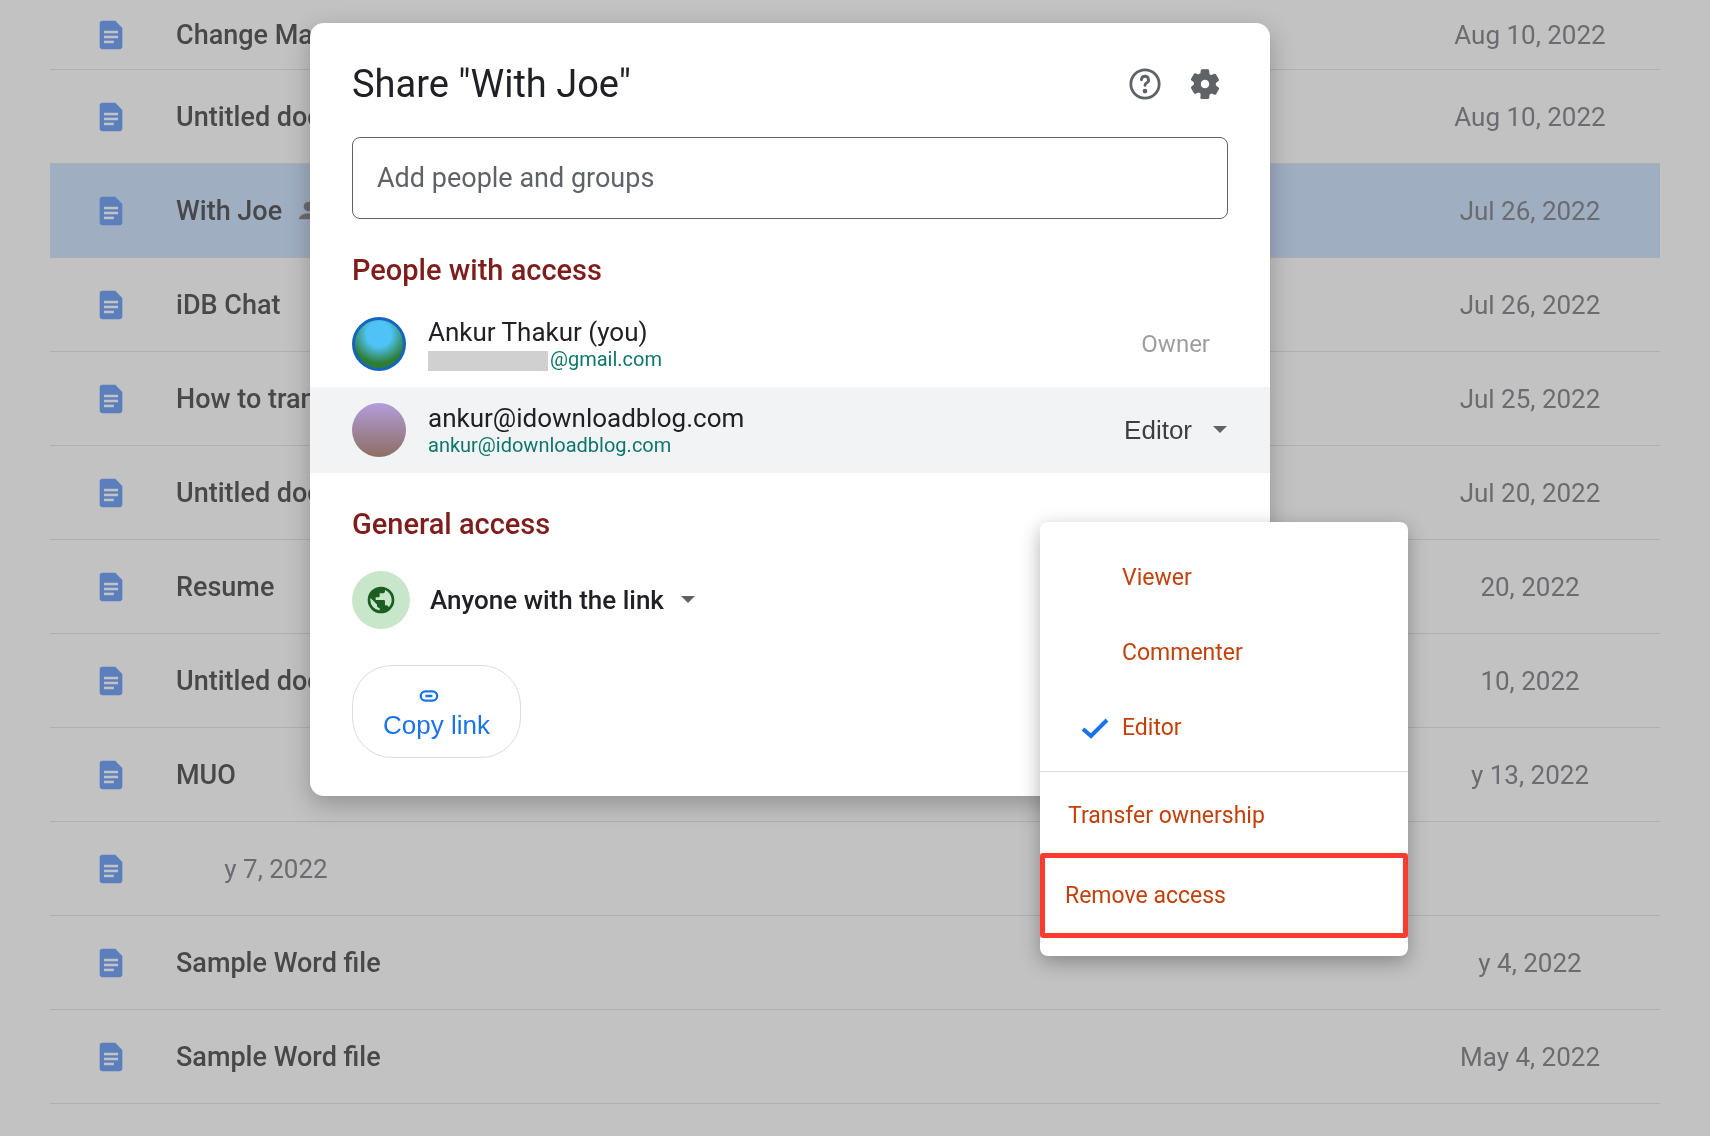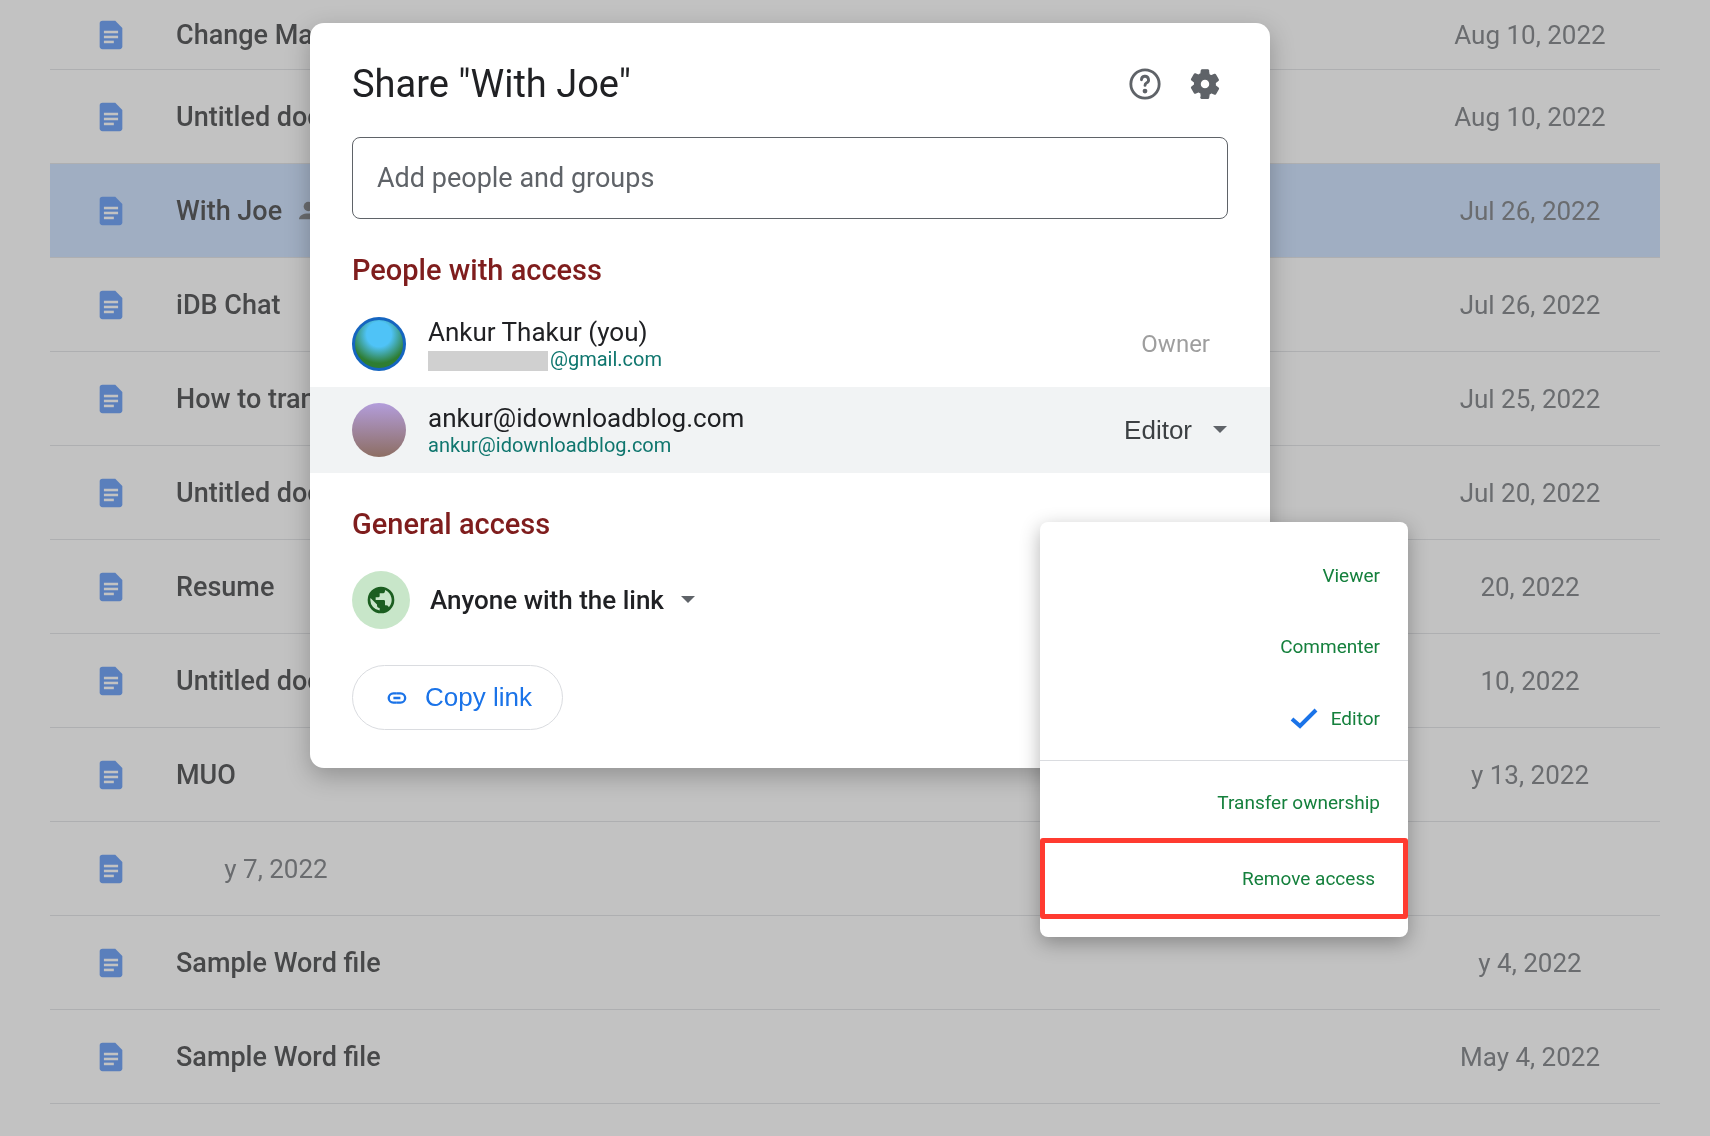--- a/index.html
+++ b/index.html
@@ -175,42 +175,42 @@
     border: 1px solid #dadce0;
     background: #fff;
     border-radius: 40px;
     padding: 16px 30px;
     display: inline-flex;
     align-items: center;
     font-size: 26px;
     color: #1a73e8;
     font-weight: 500;
     cursor: pointer;
+    flex-direction: column;
   }
   .copy-link-btn svg { width: 28px; height: 28px; fill: #1a73e8; margin-right: 14px; }
 
   .role-menu {
     position: absolute;
     left: 1040px;
     top: 522px;
     width: 368px;
     background: #fff;
     border-radius: 8px;
     box-shadow: 0 6px 20px rgba(0,0,0,0.3);
     z-index: 20;
     padding: 18px 0;
   }
   .menu-item {
     display: flex;
     align-items: center;
     padding: 24px 28px 24px 28px;
-    font-size: 19px;
-    color: #15803d;
+    font-size: 23px;
+    color: #c2410c;
     cursor: pointer;
-    justify-content: flex-end;
   }
   .menu-item .check-slot {
     width: 54px;
     display: flex;
     justify-content: center;
   }
   .menu-item .check-slot svg { width: 32px; height: 24px; fill: none; stroke: #1a73e8; stroke-width: 4; }
   .menu-divider { height: 1px; background: #dadce0; margin: 6px 0; }
   .highlight-box {
     border: 5px solid #ff3b30;

